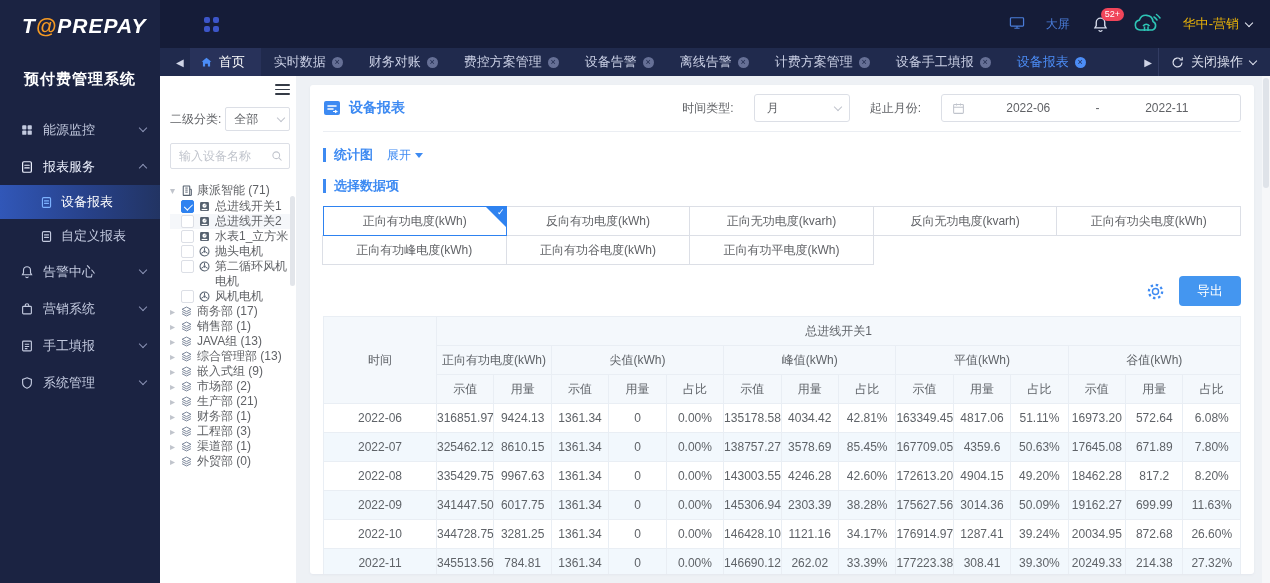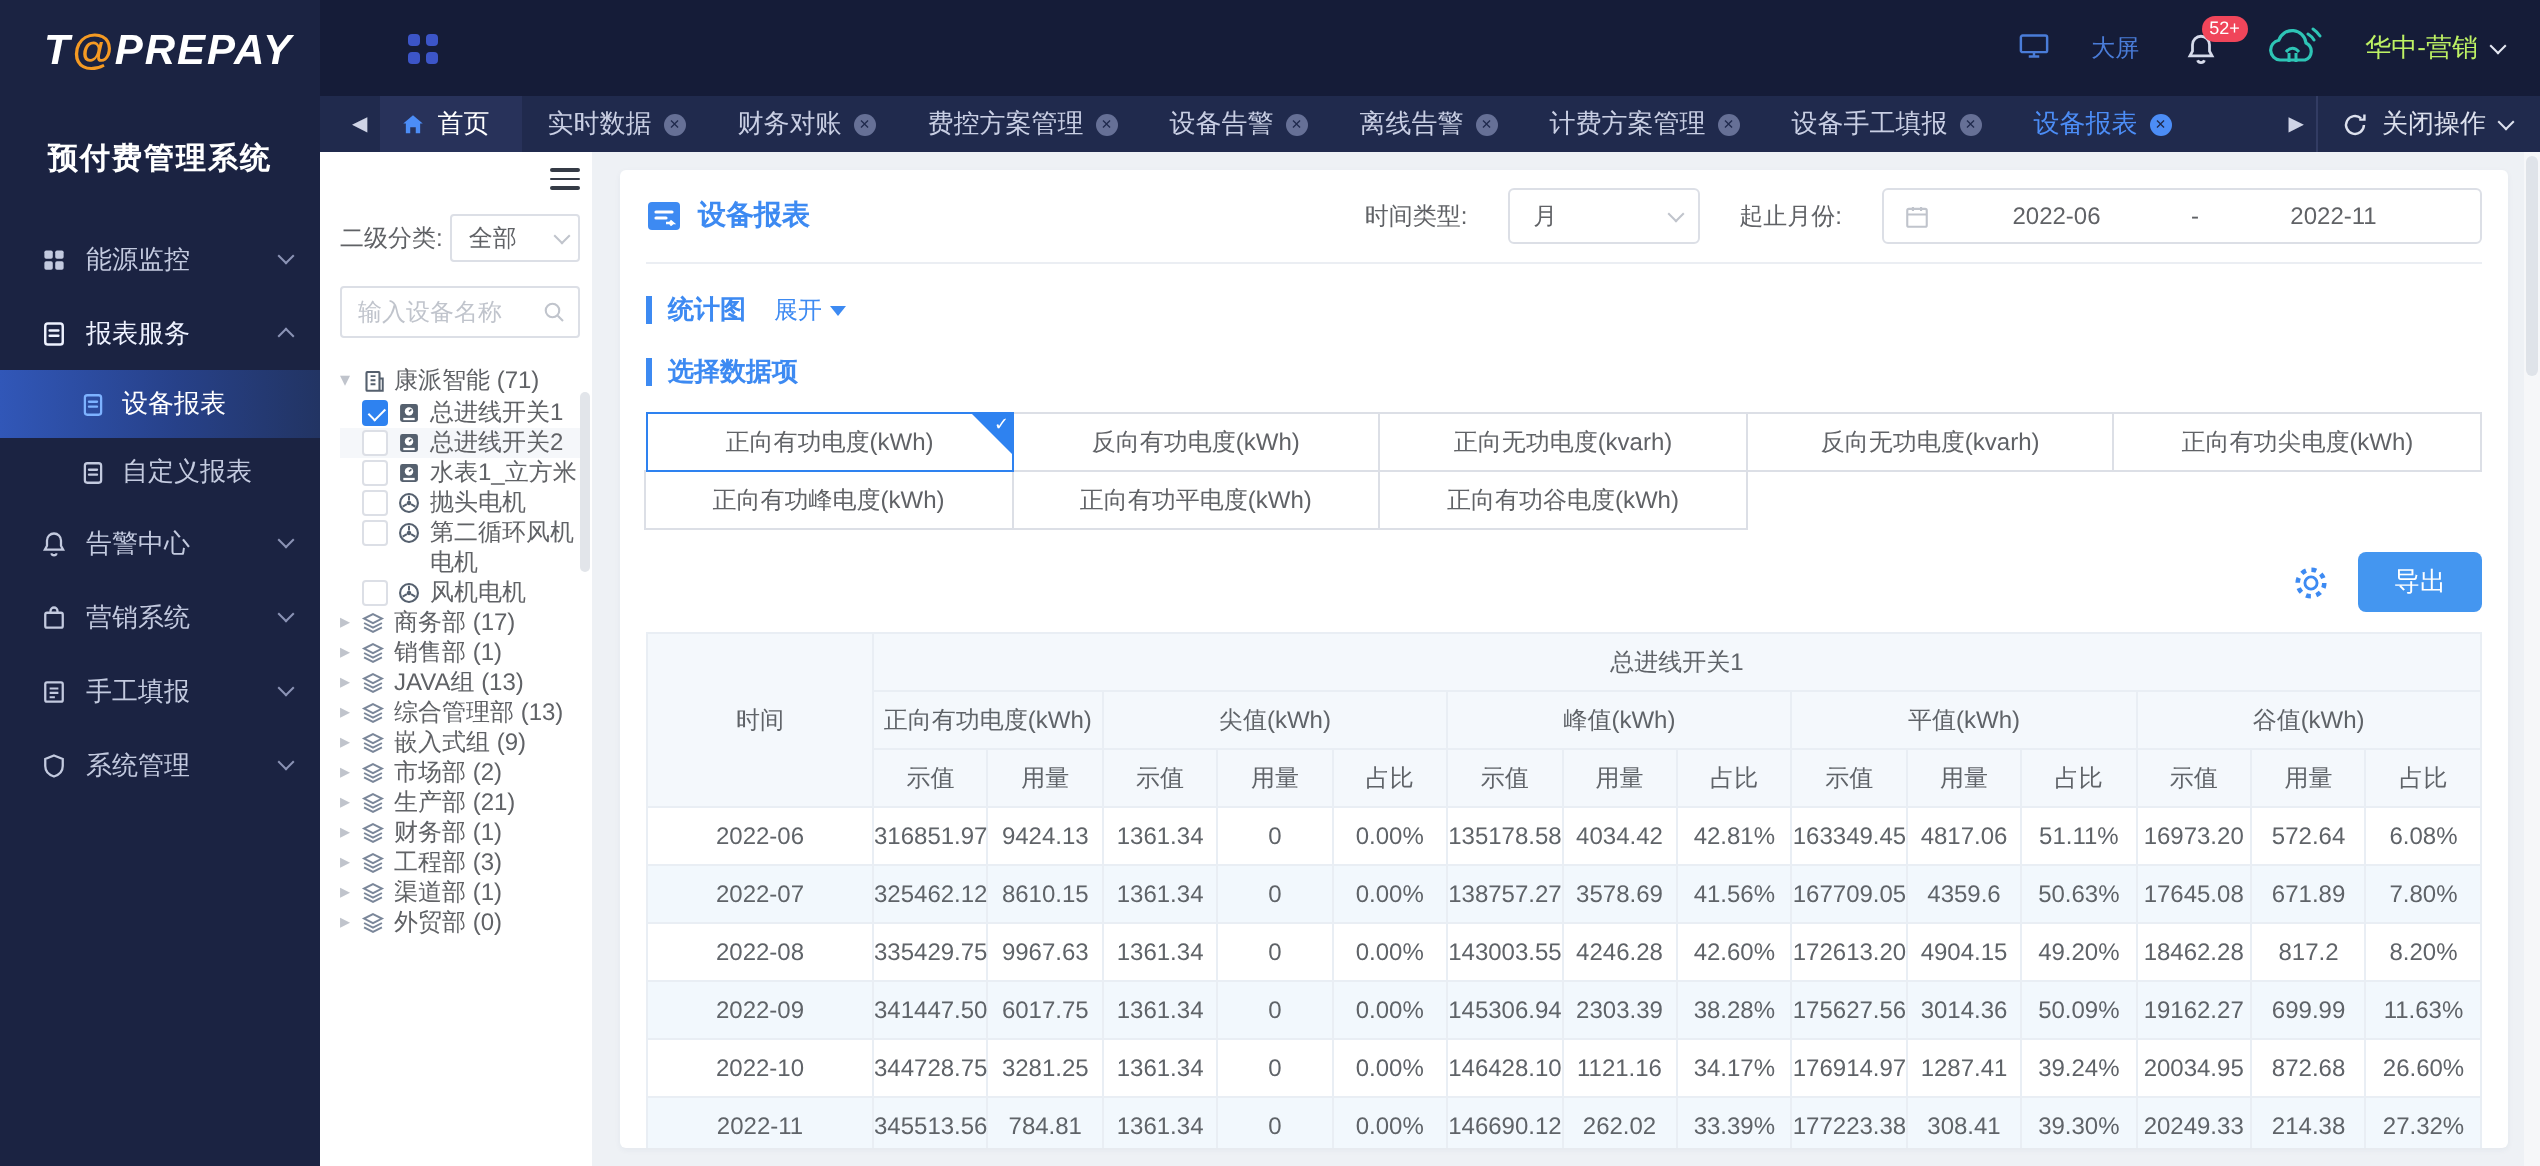--- a/index.html
+++ b/index.html
@@ -33,21 +33,21 @@
   .grid-icon { width:15px; height:15px; display:grid; grid-template-columns:6px 6px; grid-template-rows:6px 6px; gap:3px; }
   .grid-icon i { background:#3c55c8; border-radius:2px; }
   .topbar-right { margin-left:auto; display:flex; align-items:center; gap:22px; }
   .bigscreen { display:flex; align-items:flex-start; gap:21px; color:#4a7cd8; font-size:12px; cursor:pointer; }
   .bigscreen svg { width:16px; height:14px; }
   .bell-wrap { position:relative; cursor:pointer; }
   .bell-wrap svg { width:17px; height:17px; color:#d6dbeb; display:block; }
   .badge { position:absolute; top:-8px; left:9px; background:#f0455a; color:#fff; font-size:9px; line-height:13px; padding:0 4px; border-radius:7px; }
   .iot { cursor:pointer; }
   .iot svg { width:30px; height:28px; color:#2ec5b6; display:block; }
-  .user-menu { display:flex; align-items:center; gap:7px; color:#bef264; font-size:13px; cursor:pointer;text-align:center; }
+  .user-menu { display:flex; align-items:center; gap:7px; color:#eab308; font-size:13px; cursor:pointer;text-align:center; }
   .user-menu .chev { border-color:#e6e9f3; }
 
   
   .tabbar { height:28px; background:#202a4d; display:flex; align-items:center; flex:none; padding-left:10px; }
   .tab-arrow { color:#cfd4e6; font-size:10px; padding:0 6px; cursor:pointer; }
   .tab-home { height:28px; display:flex; align-items:center; gap:6px; background:#28325a; color:#fff; font-size:13px; padding:0 16px 0 10px; cursor:pointer; }
   .tab-home svg { width:13px; height:13px; color:#4c8df6; }
   .tabs { display:flex; align-items:center; height:28px; flex:1; overflow:hidden; }
   .tab { height:28px; display:flex; align-items:center; gap:6px; padding:16px 13px; font-size:13px; color:#c9cfe4; cursor:pointer; position:relative; white-space:nowrap; }
   .tab .tab-close { width:11px; height:11px; border-radius:50%; background:#667096; color:#202a4d; font-size:9px; line-height:11px; text-align:center; }
@@ -626,24 +626,24 @@
               <div class="item-btn">
                 <span>反向无功电度(kvarh)</span>
               </div>
               <div class="item-btn">
                 <span>正向有功尖电度(kWh)</span>
               </div>
               <div class="item-btn">
                 <span>正向有功峰电度(kWh)</span>
               </div>
               <div class="item-btn">
+                <span>正向有功谷电度(kWh)</span>
+              </div>
+              <div class="item-btn">
                 <span>正向有功平电度(kWh)</span>
-              </div>
-              <div class="item-btn">
-                <span>正向有功谷电度(kWh)</span>
               </div>
             </div>
 
           <div class="toolbar">
             <span class="gear-btn">
                 <svg>
                   <use href="#sym-gear"></use>
                 </svg>
               </span>
             <button class="export-btn">导出</button>
@@ -716,21 +716,21 @@
                 </tr>
                 <tr class="alt">
                   <td>2022-07</td>
                   <td>325462.12</td>
                   <td>8610.15</td>
                   <td>1361.34</td>
                   <td>0</td>
                   <td>0.00%</td>
                   <td>138757.27</td>
                   <td>3578.69</td>
-                  <td>41.56%</td>
+                  <td>85.45%</td>
                   <td>167709.05</td>
                   <td>4359.6</td>
                   <td>50.63%</td>
                   <td>17645.08</td>
                   <td>671.89</td>
                   <td>7.80%</td>
                 </tr>
                 <tr class="">
                   <td>2022-08</td>
                   <td>335429.75</td>

